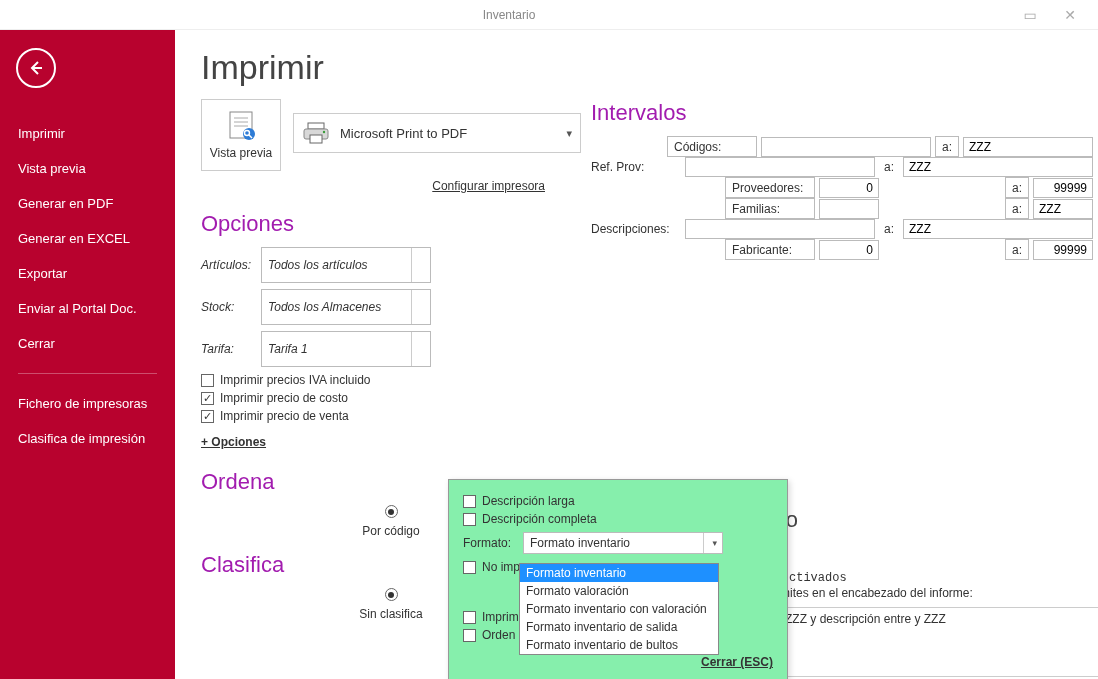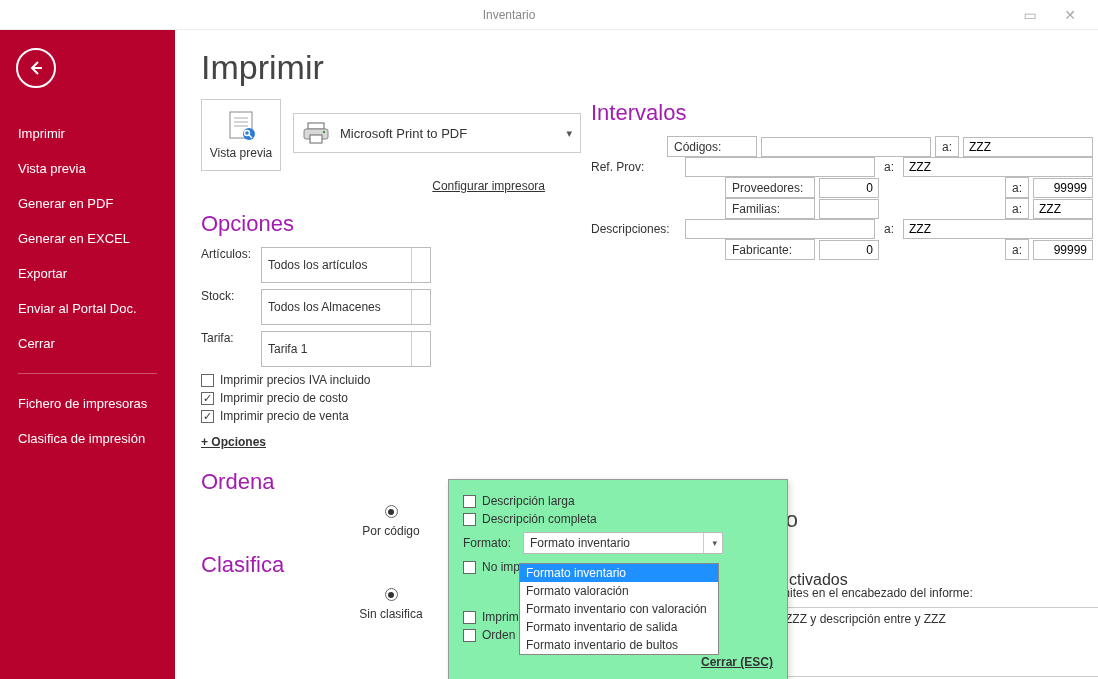--- a/index.html
+++ b/index.html
@@ -112,21 +112,21 @@
   }
   .printer-select .name { flex:1; font-size:13px; color:#333; }
   .printer-select .chev { color:#555; font-size:11px; }
   .config-link {
     text-align:right;
     width: 344px;
     margin-top:8px;
     font-size:12px;
   }
   .config-link span { color:#333; text-decoration:underline; cursor:pointer; }
-  .opt-row { display:flex; margin-bottom:6px; }
+  .opt-row { display:flex; align-items:center; margin-bottom:6px;font-style:italic; }
   .opt-label { width:60px; font-size:12px; color:#333; }
   .opt-combo {
     border:1px solid #bbb;
     height:36px;
     width:170px;
     display:flex; align-items:center;
     padding:12px 6px;
     font-size:12px;
     position:relative;
     cursor:pointer;
@@ -271,22 +271,23 @@
     width: 497px;
     font-size:12px;
     padding:4px 6px;
     color:#333;
     background:#fff;
   }
   .ctivados {
     position:absolute;
     left: 614px;
     top: 541px;
-    font-size:16px;
+    font-size:12px;
     color:#333;
+    font-family:Liberation Mono, monospace;
   }
   .icon-printer svg, .icon-doc svg { display:block; }
 </style>
 </head>
 <body>
 
 <div class="titlebar">
   <div class="title">Inventario</div>
   <div class="win-btn">▭</div>
   <div class="win-btn">✕</div>

